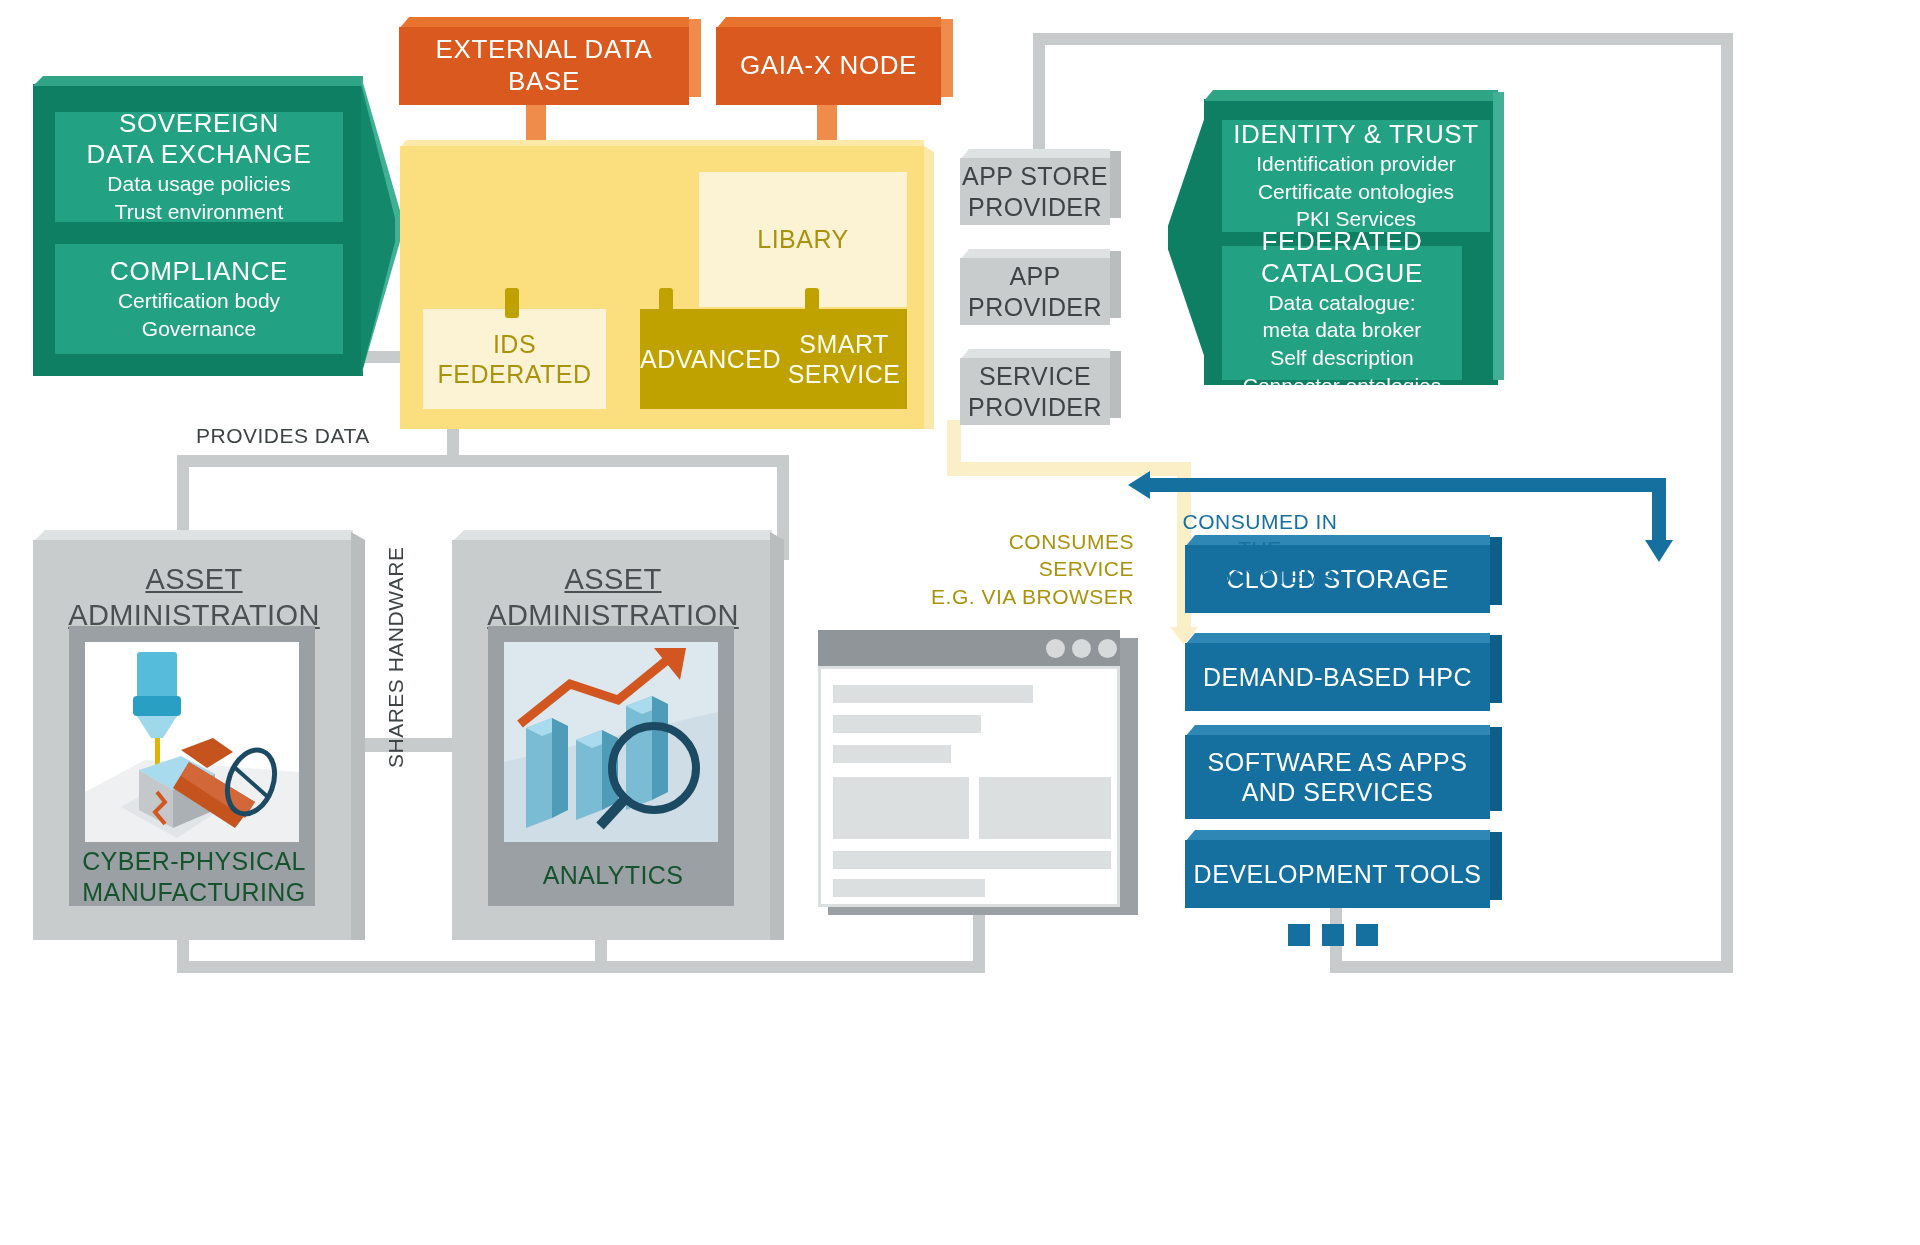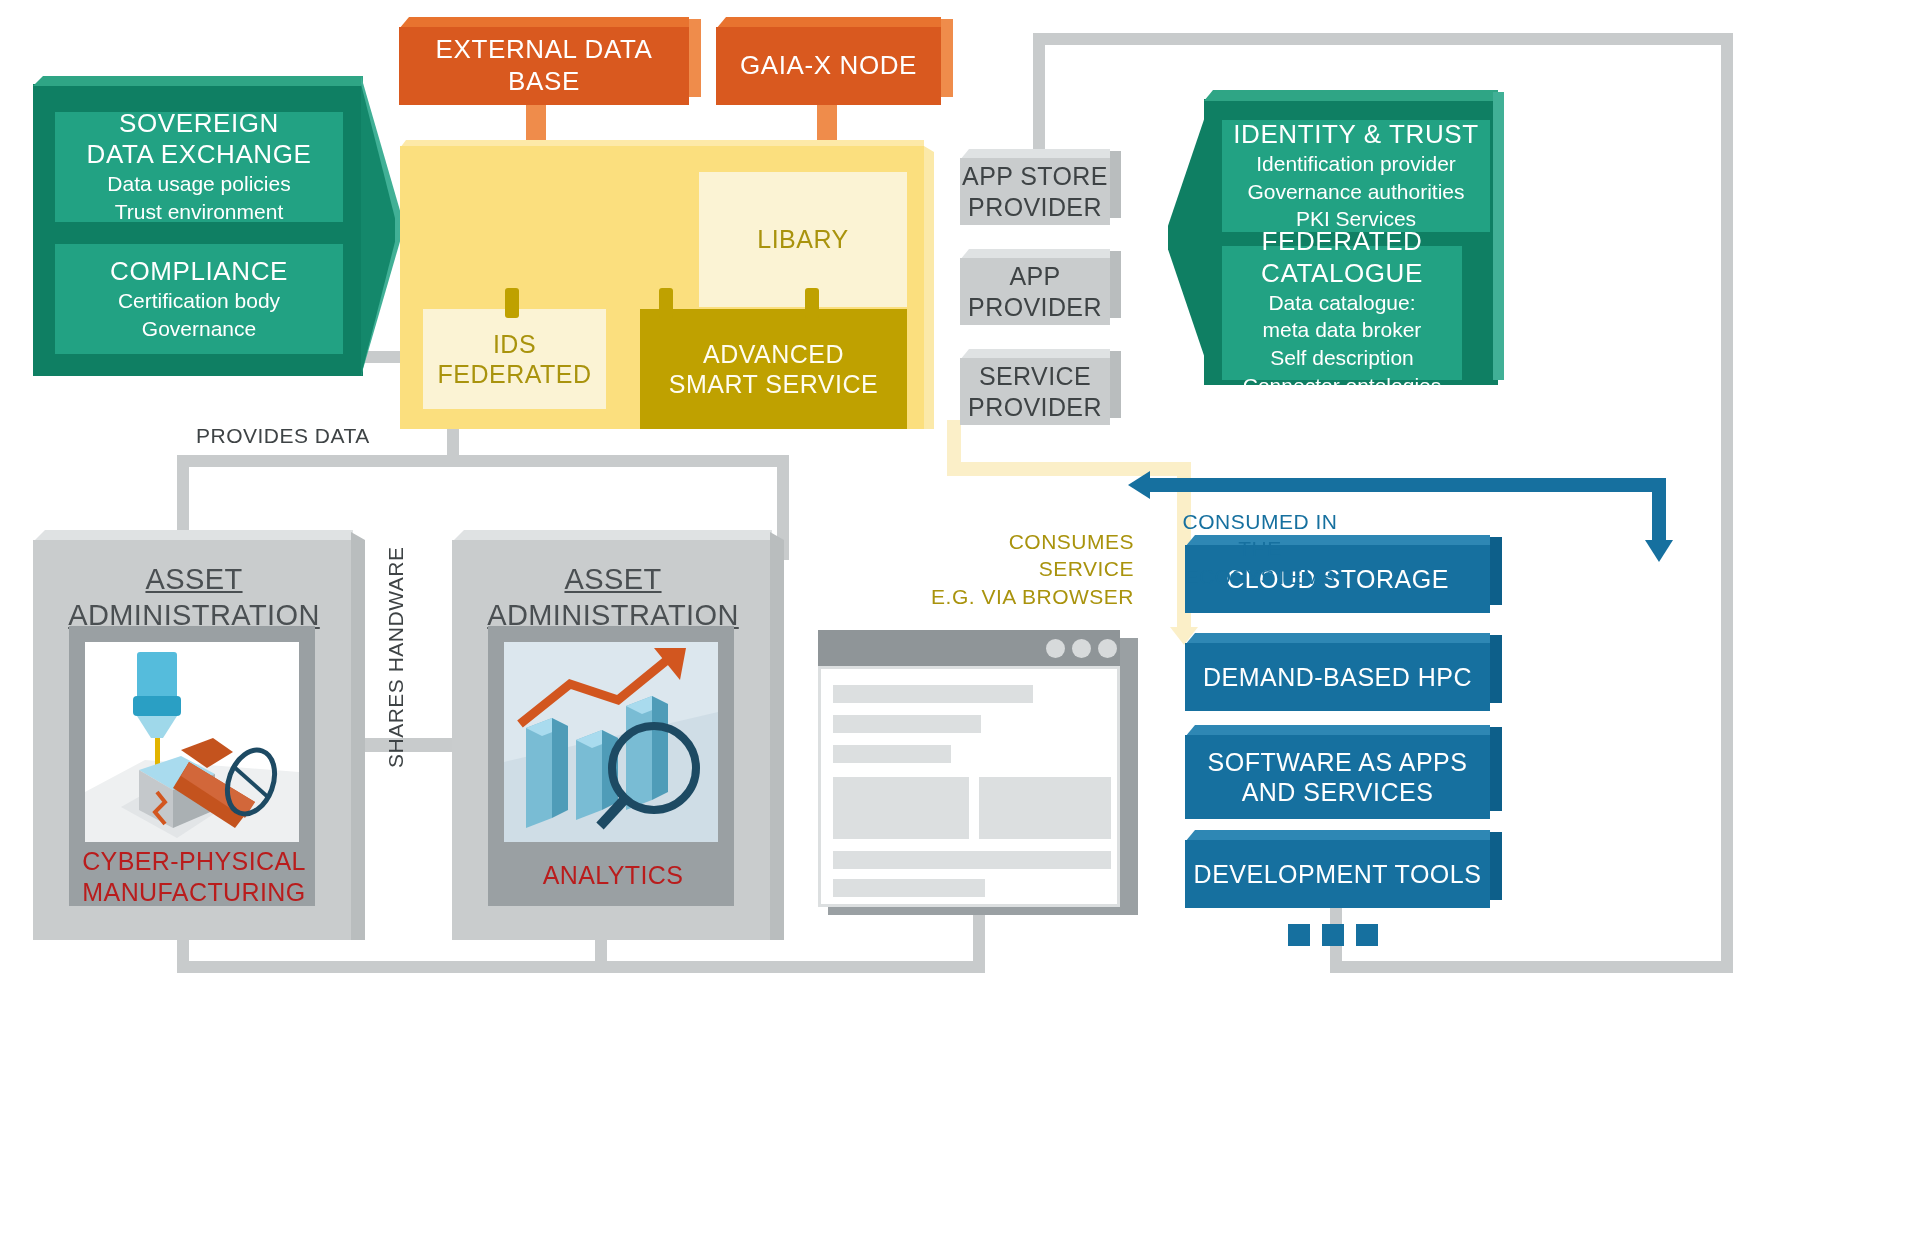--- a/index.html
+++ b/index.html
@@ -62,21 +62,21 @@
   .note.vert{writing-mode:vertical-rl;transform:rotate(180deg);}
 
   
   .aas{position:absolute;}
   .aas .abody{position:absolute;background:#c9cccd;}
   .aas .atop{position:absolute;background:#dfe2e3;}
   .aas .aside{position:absolute;background:#b9bdbe;}
   .aas .atitle{position:absolute;color:#4a4f52;font-size:29px;text-align:center;line-height:1.24;letter-spacing:.4px;text-decoration:underline;}
   .aas .frame{position:absolute;background:#9aa0a3;}
   .aas .screen{position:absolute;background:#f4f6f6;overflow:hidden;}
-  .aas .caption{position:absolute;color:#b91c1c;font-size:25px;text-align:center;line-height:1.24;letter-spacing:.4px;}
+  .aas .caption{position:absolute;color:#14532d;font-size:25px;text-align:center;line-height:1.24;letter-spacing:.4px;}
 
   
   #browser{position:absolute;left:818px;top:630px;width:320px;height:285px;}
   #browser .bshadow{position:absolute;left:10px;top:8px;width:310px;height:277px;background:#9aa0a3;}
   #browser .bchrome{position:absolute;left:0;top:0;width:302px;height:36px;background:#8f9598;}
   #browser .bpane{position:absolute;left:0;top:36px;width:302px;height:241px;background:#fff;border:3px solid #dcdfe0;box-sizing:border-box;}
   #browser .dot{position:absolute;width:19px;height:19px;border-radius:50%;background:#d7dadb;top:9px;}
   #browser .bar{position:absolute;background:#dcdfe0;}
 </style>
 </head>
@@ -157,21 +157,21 @@
   <div id="yellow-platform-side"></div>
   <div id="yellow-platform"></div>
 
   <div class="ycard ctr" style="left:699px;top:172px;width:208px;height:135px;flex-direction:column;">
     <div class="t">LIBARY</div>
   </div>
   <div class="ycard ctr" style="left:423px;top:309px;width:183px;height:100px;flex-direction:column;">
     <div class="t">IDS</div>
     <div class="t">FEDERATED</div>
   </div>
-  <div class="ycard dark ctr" style="left:640px;top:309px;width:267px;height:120px;flex-direction:column;">
+  <div class="ycard dark ctr" style="left:640px;top:309px;width:267px;height:100px;flex-direction:row;">
     <div class="t">ADVANCED</div>
     <div class="t">SMART SERVICE</div>
   </div>
 
   <div class="conn-y abs" style="left:505px;top:288px;width:14px;height:30px;border-radius:3px;"></div>
   <div class="conn-y abs" style="left:659px;top:288px;width:14px;height:30px;border-radius:3px;"></div>
   <div class="conn-y abs" style="left:805px;top:288px;width:14px;height:30px;border-radius:3px;"></div>
 
   <div class="blk gray" style="left:960px;top:158px;width:150px;height:67px;">
     <div class="top" style="left:0;top:-9px;width:150px;height:11px;background:#dfe2e3;clip-path:polygon(9px 0,100% 0,100% 100%,0 100%);"></div>
@@ -202,21 +202,21 @@
 
   <div class="greenhex" style="left:1168px;top:78px;width:336px;height:295px;margin-top:12px;">
     <div class="abs" style="left:0;top:0;width:46px;height:295px;background:#0f7f63;clip-path:polygon(100% 0,100% 100%,0 54%,0 46%);"></div>
     <div class="body" style="left:36px;top:9px;width:294px;height:286px;"></div>
     <div class="abs" style="left:36px;top:0;width:294px;height:11px;background:#2fa585;clip-path:polygon(9px 0,100% 0,100% 100%,0 100%);"></div>
     <div class="abs" style="left:325px;top:2px;width:11px;height:288px;background:#41b096;"></div>
 
     <div class="card" style="left:54px;top:30px;width:268px;height:112px;">
       <div class="h">IDENTITY &amp; TRUST</div>
       <div class="s">Identification provider</div>
-      <div class="s">Governance authorities</div>
+      <div class="s">Certificate ontologies</div>
       <div class="s">PKI Services</div>
     </div>
 
     <div class="card" style="left:54px;top:156px;width:240px;height:134px;">
       <div class="h">FEDERATED CATALOGUE</div>
       <div class="s">Data catalogue:</div>
       <div class="s">meta data broker</div>
       <div class="s">Self description</div>
       <div class="s">Connector ontologies</div>
     </div>

